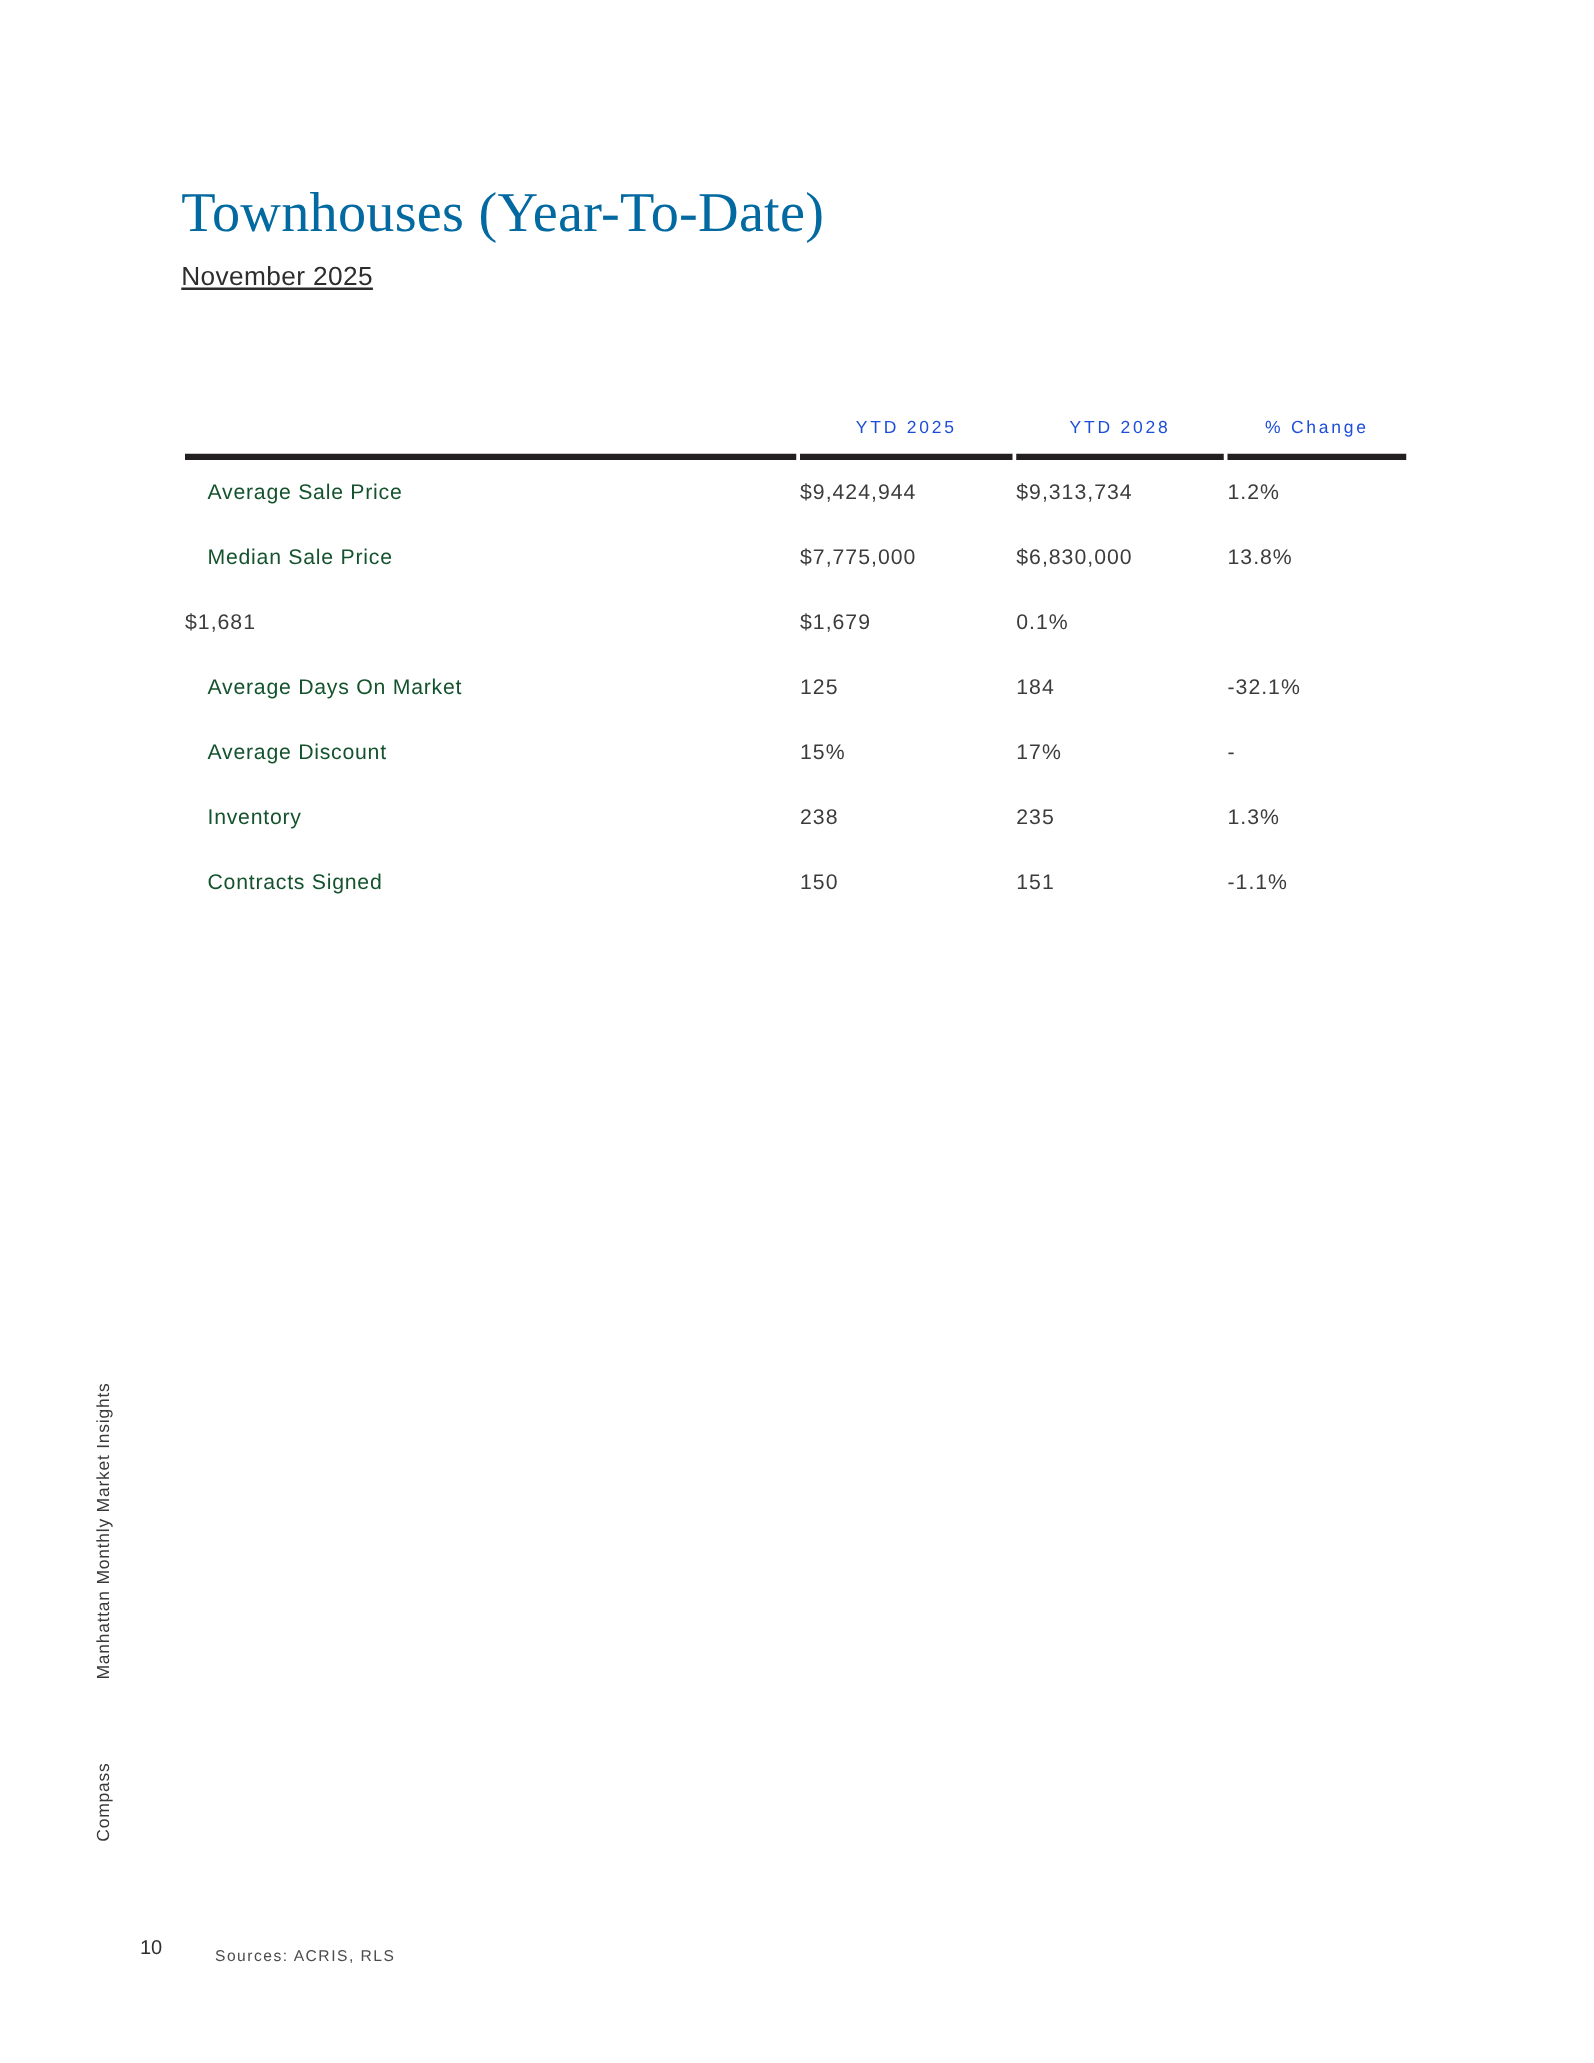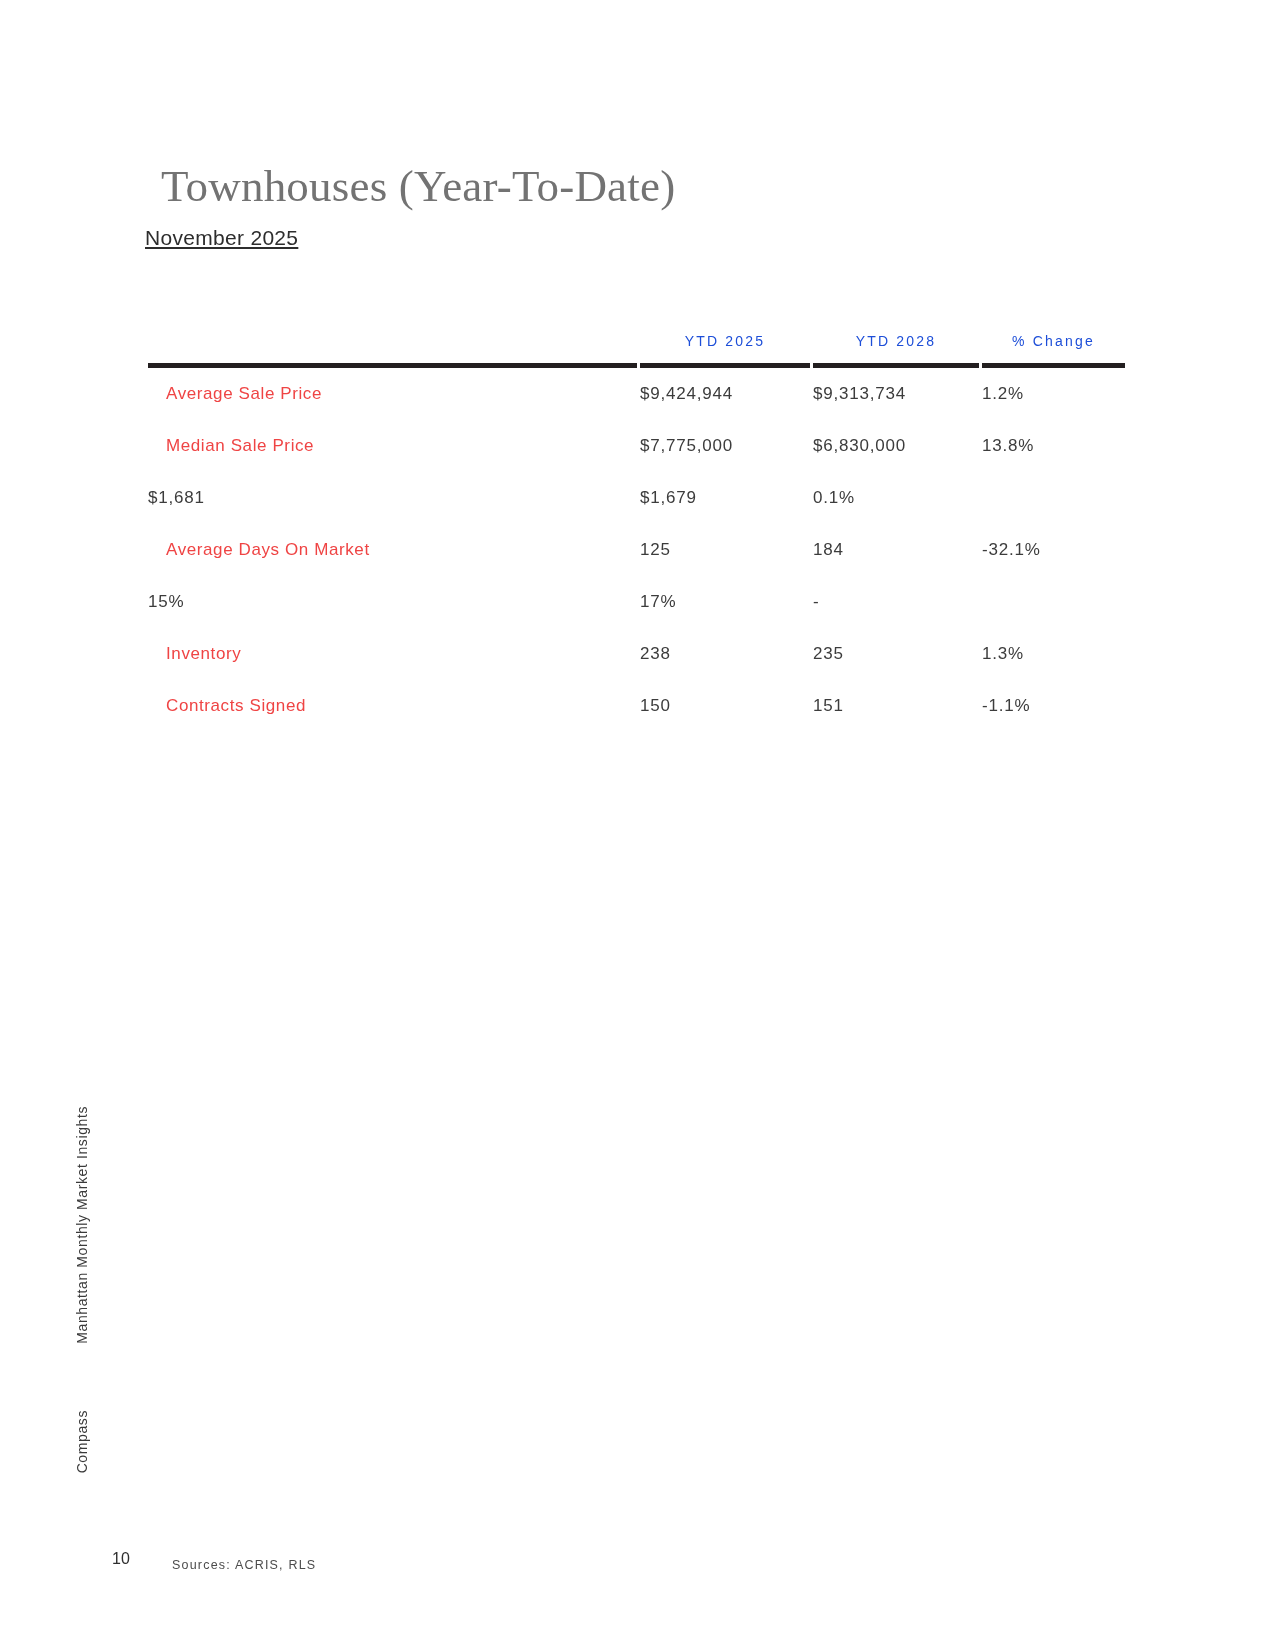--- a/index.html
+++ b/index.html
@@ -16,27 +16,27 @@
     font-family: "Liberation Sans", sans-serif;
   }
 
   
   .doc-header {
     position: absolute;
     left: 145px;
     top: 148px;
   }
   .doc-title {
-    margin: 16px;
+    margin: 0;
     font-family: "Liberation Serif", serif;
     font-weight: 400;
     font-size: 45px;
     line-height: 1.0;
     letter-spacing: 0.2px;
-    color: #737373;
+    color: #0369a1;
   }
   .doc-subtitle {
     margin-top: 17px;
     font-size: 21px;
     letter-spacing: 0.3px;
     color: #2d2d2d;
     text-decoration: underline;
   }
 
   
@@ -71,21 +71,21 @@
     background: #231f20;
   }
   .t-body .t-row {
     height: 52px;
     align-items: center;
   }
   .row-label {
     padding-left: 18px;
     font-size: 17px;
     letter-spacing: 0.6px;
-    color: #ef4444;
+    color: #14532d;
     white-space: nowrap;
   }
   .num-cell {
     font-size: 17px;
     letter-spacing: 0.8px;
     color: #3c3c3c;
     white-space: nowrap;
   }
 
   
@@ -169,20 +169,21 @@
         <div class="num-cell">$1,679</div>
         <div class="num-cell">0.1%</div>
       </div>
       <div class="t-row">
         <div class="row-label">Average Days On Market</div>
         <div class="num-cell">125</div>
         <div class="num-cell">184</div>
         <div class="num-cell">-32.1%</div>
       </div>
       <div class="t-row">
+        <div class="row-label">Average Discount</div>
         <div class="num-cell">15%</div>
         <div class="num-cell">17%</div>
         <div class="num-cell">-</div>
       </div>
       <div class="t-row">
         <div class="row-label">Inventory</div>
         <div class="num-cell">238</div>
         <div class="num-cell">235</div>
         <div class="num-cell">1.3%</div>
       </div>

